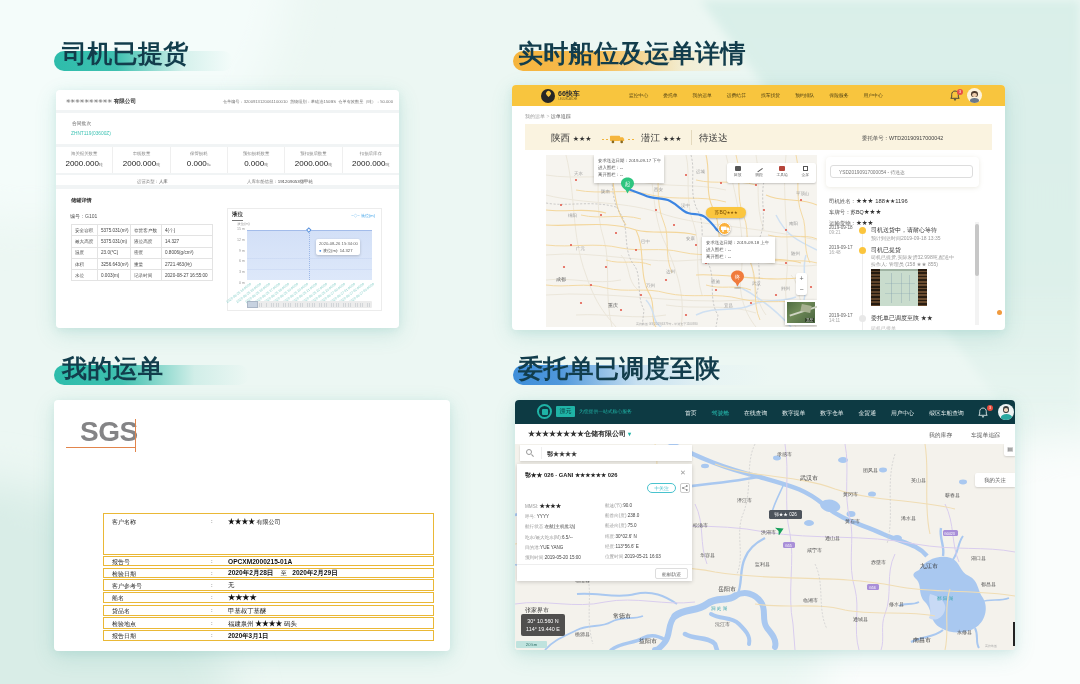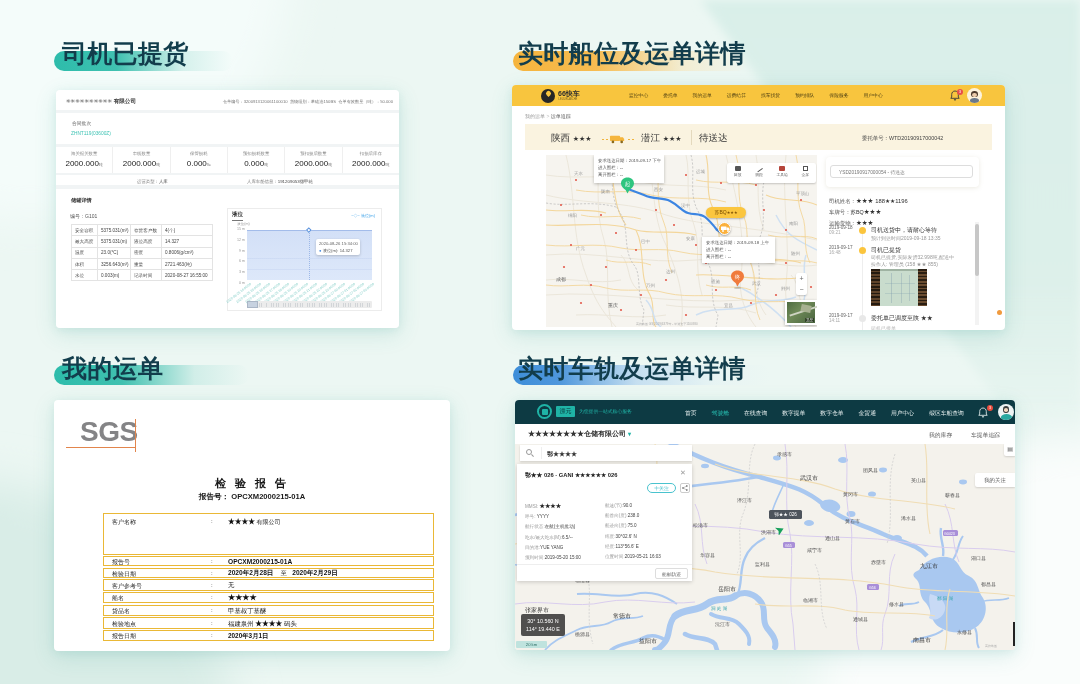--- a/index.html
+++ b/index.html
@@ -43,21 +43,21 @@
 <div class="pill" style="left:54px;top:51px;width:179px;background:linear-gradient(90deg,#2dbcab 0%,#40c1b0 35%,rgba(176,227,219,.45) 72%,rgba(210,240,235,0) 100%)"></div>
 <div class="ttl" style="left:62px;top:37px">司机已提货</div>
 
 <div class="pill" style="left:513px;top:51px;width:235px;background:linear-gradient(90deg,#f5b43d 0%,#f7bc51 35%,rgba(250,224,168,.45) 72%,rgba(252,240,214,0) 100%)"></div>
 <div class="ttl" style="left:518px;top:37px">实时船位及运单详情</div>
 
 <div class="pill" style="left:54px;top:365px;width:195px;background:linear-gradient(90deg,#2dbcab 0%,#40c1b0 35%,rgba(176,227,219,.45) 72%,rgba(210,240,235,0) 100%)"></div>
 <div class="ttl" style="left:62px;top:352px">我的运单</div>
 
 <div class="pill" style="left:513px;top:365px;width:258px;background:linear-gradient(90deg,#3e8ed9 0%,#4f97dc 18%,rgba(160,200,238,.5) 48%,rgba(205,228,246,.15) 78%,rgba(224,238,250,0) 100%)"></div>
-<div class="ttl" style="left:518px;top:352px">实时车轨及运单详情</div>
+<div class="ttl" style="left:518px;top:352px">委托单已调度至陕</div>
 
 <div class="card" id="tl" style="left:56px;top:90px;width:343px;height:238px;overflow:hidden;background:#f1f4f5">
 
   <div class="abs" style="left:0;top:0;width:343px;height:20px;background:#fff">
     <div class="abs" style="left:10px;top:8px;font-size:5.5px;color:#555">✳✳✳✳✳✳✳✳✳✳ <b style="font-size:5.6px;color:#333">有限公司</b></div>
     <div class="abs t4" style="left:159px;top:9px;width:178px;text-align:right;color:#777;font-size:4.2px">仓单编号：3200913120061100010&nbsp;&nbsp;货物组别：基础油150BS&nbsp;&nbsp;仓单有效数量（吨）：50.000</div>
   </div>
 
   <div class="abs" style="left:0;top:23px;width:343px;height:31px;background:#fff">
     <div class="abs" style="left:16px;top:7px;font-size:4.8px;color:#555">合同批次</div>
@@ -482,22 +482,20 @@
   <div class="abs" style="left:463px;top:139px;width:4px;height:52px;background:#c7c7c7;border-radius:2px"></div>
   <div class="abs" style="left:485px;top:225px;width:5px;height:5px;border-radius:50%;background:#f09a3e"></div>
 </div>
 
 <div class="card" id="bl" style="left:54px;top:400px;width:396px;height:251px;overflow:hidden">
 
   <div class="abs" style="left:26px;top:16px;font-size:28px;font-weight:bold;color:#848486;letter-spacing:-0.5px">SGS</div>
   <div class="abs" style="left:12px;top:46.5px;width:69px;height:1px;background:#e2854c"></div>
   <div class="abs" style="left:80.5px;top:19px;width:1px;height:33px;background:#e2854c"></div>
 
-  <div class="abs" style="left:0;top:76px;width:396px;text-align:center;font-size:11px;font-weight:bold;color:#1a1a1a;letter-spacing:3px">检 验 报 告</div>
-  <div class="abs" style="left:0;top:92px;width:396px;text-align:center;font-size:7.6px;font-weight:bold;color:#1a1a1a">报告号： OPCXM2000215-01A</div>
 
   <div class="abs" style="left:49px;top:113px;width:331px">
     <div style="border:1.3px solid #eab836;height:42px;position:relative">
       <div class="abs" style="left:8px;top:4px;font-size:6px;color:#222">客户名称</div>
       <div class="abs" style="left:107px;top:4px;font-size:6px;color:#222">:</div>
       <div class="abs" style="left:124px;top:3px;font-size:6px;color:#111"><b style="font-size:7.5px">★★★★</b> 有限公司</div>
     </div>
     <div style="border:1.3px solid #eab836;height:10.2px;position:relative;margin-top:1.3px">
       <div class="abs" style="left:8px;top:1px;font-size:6px;color:#222">报告号</div>
       <div class="abs" style="left:107px;top:1px;font-size:6px;color:#222">:</div>

